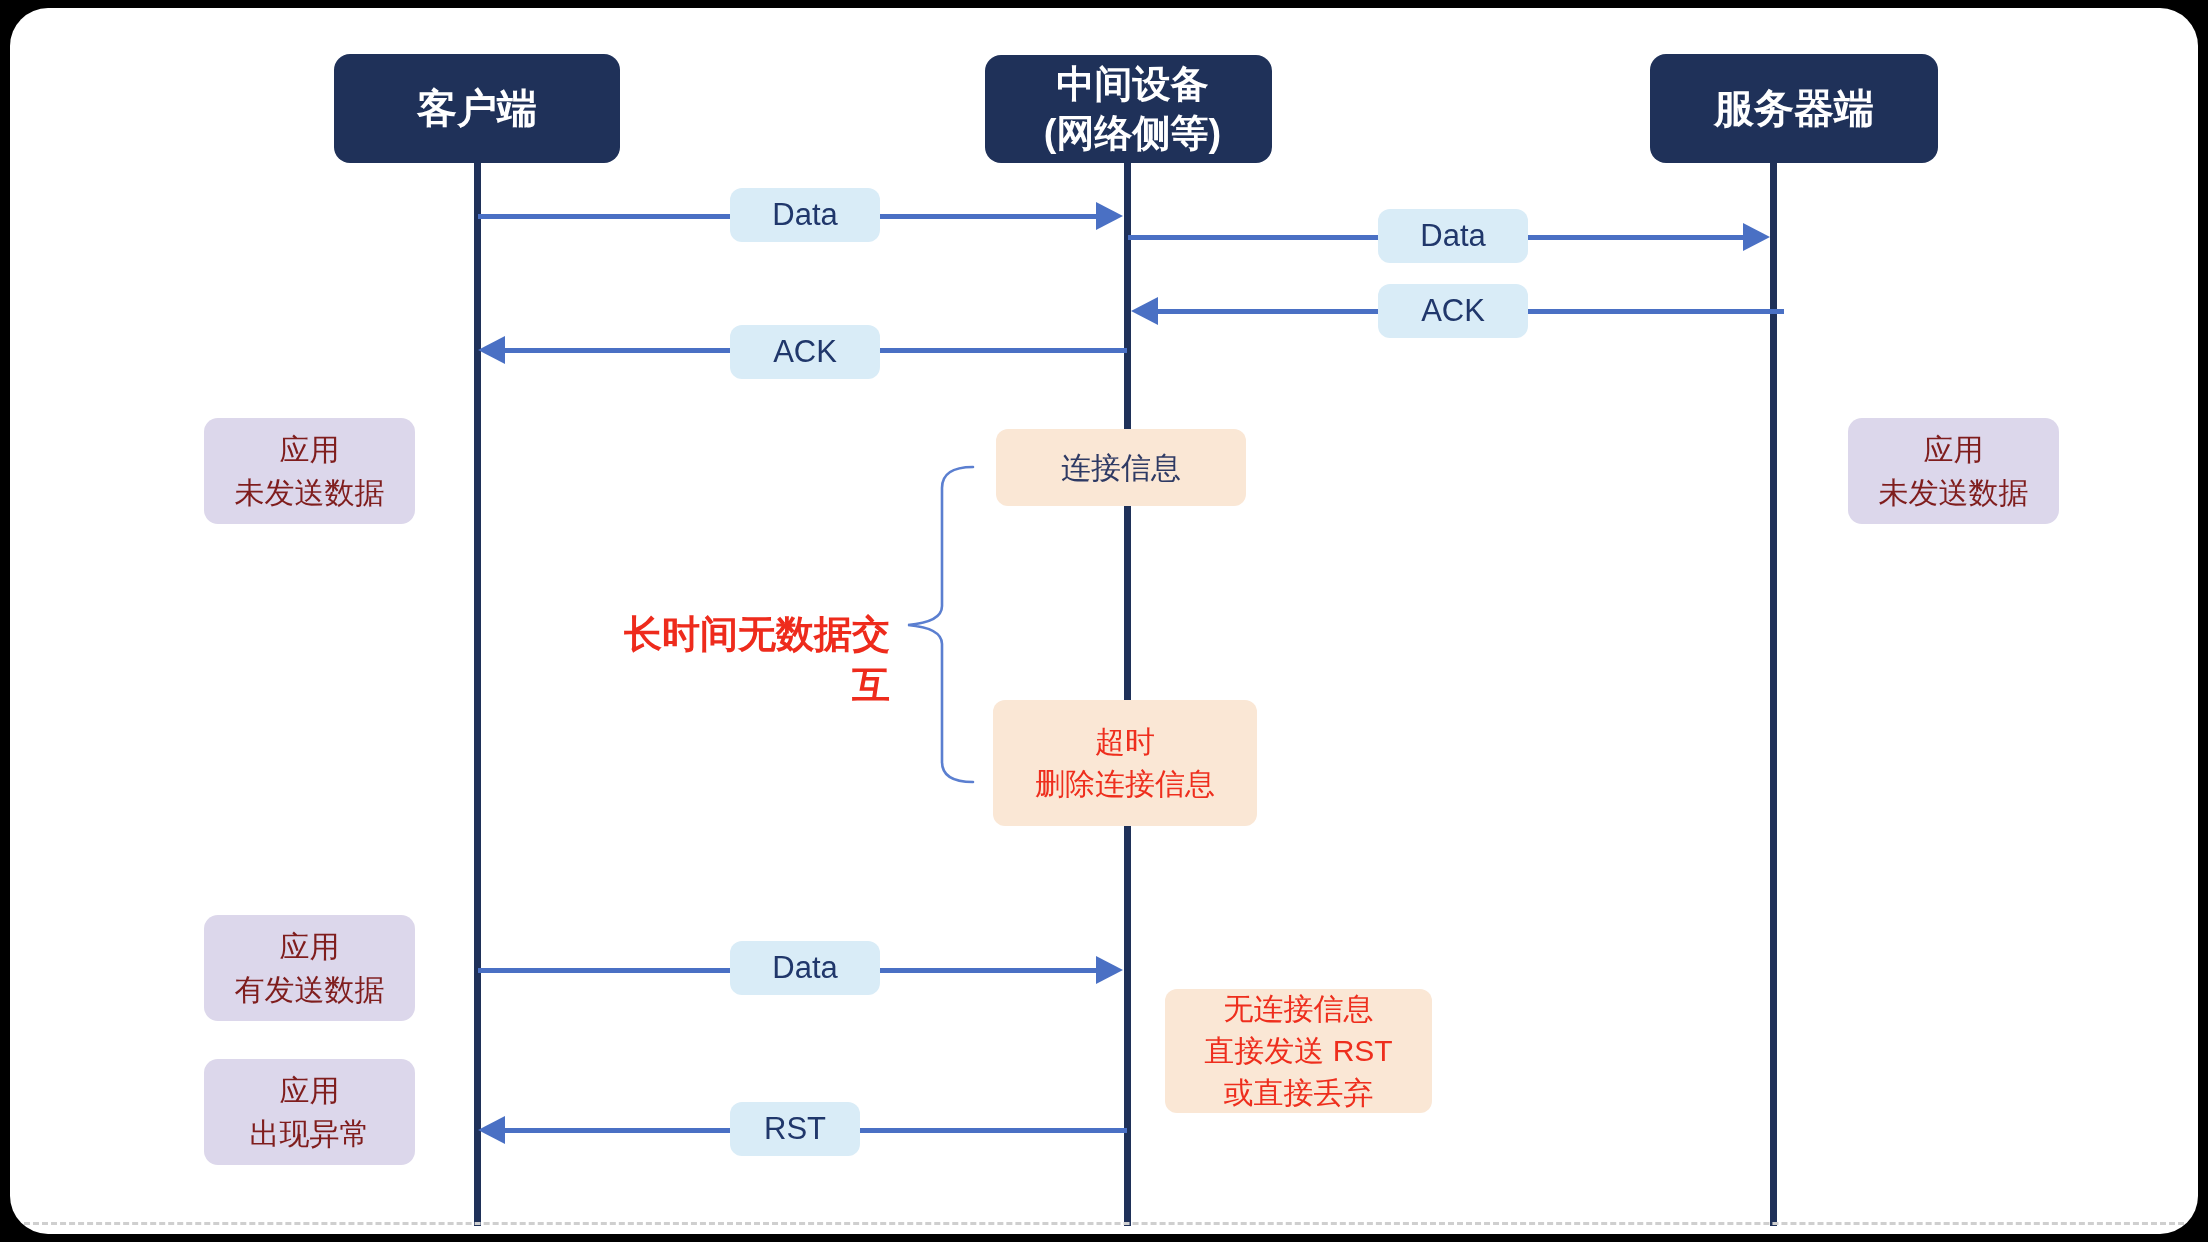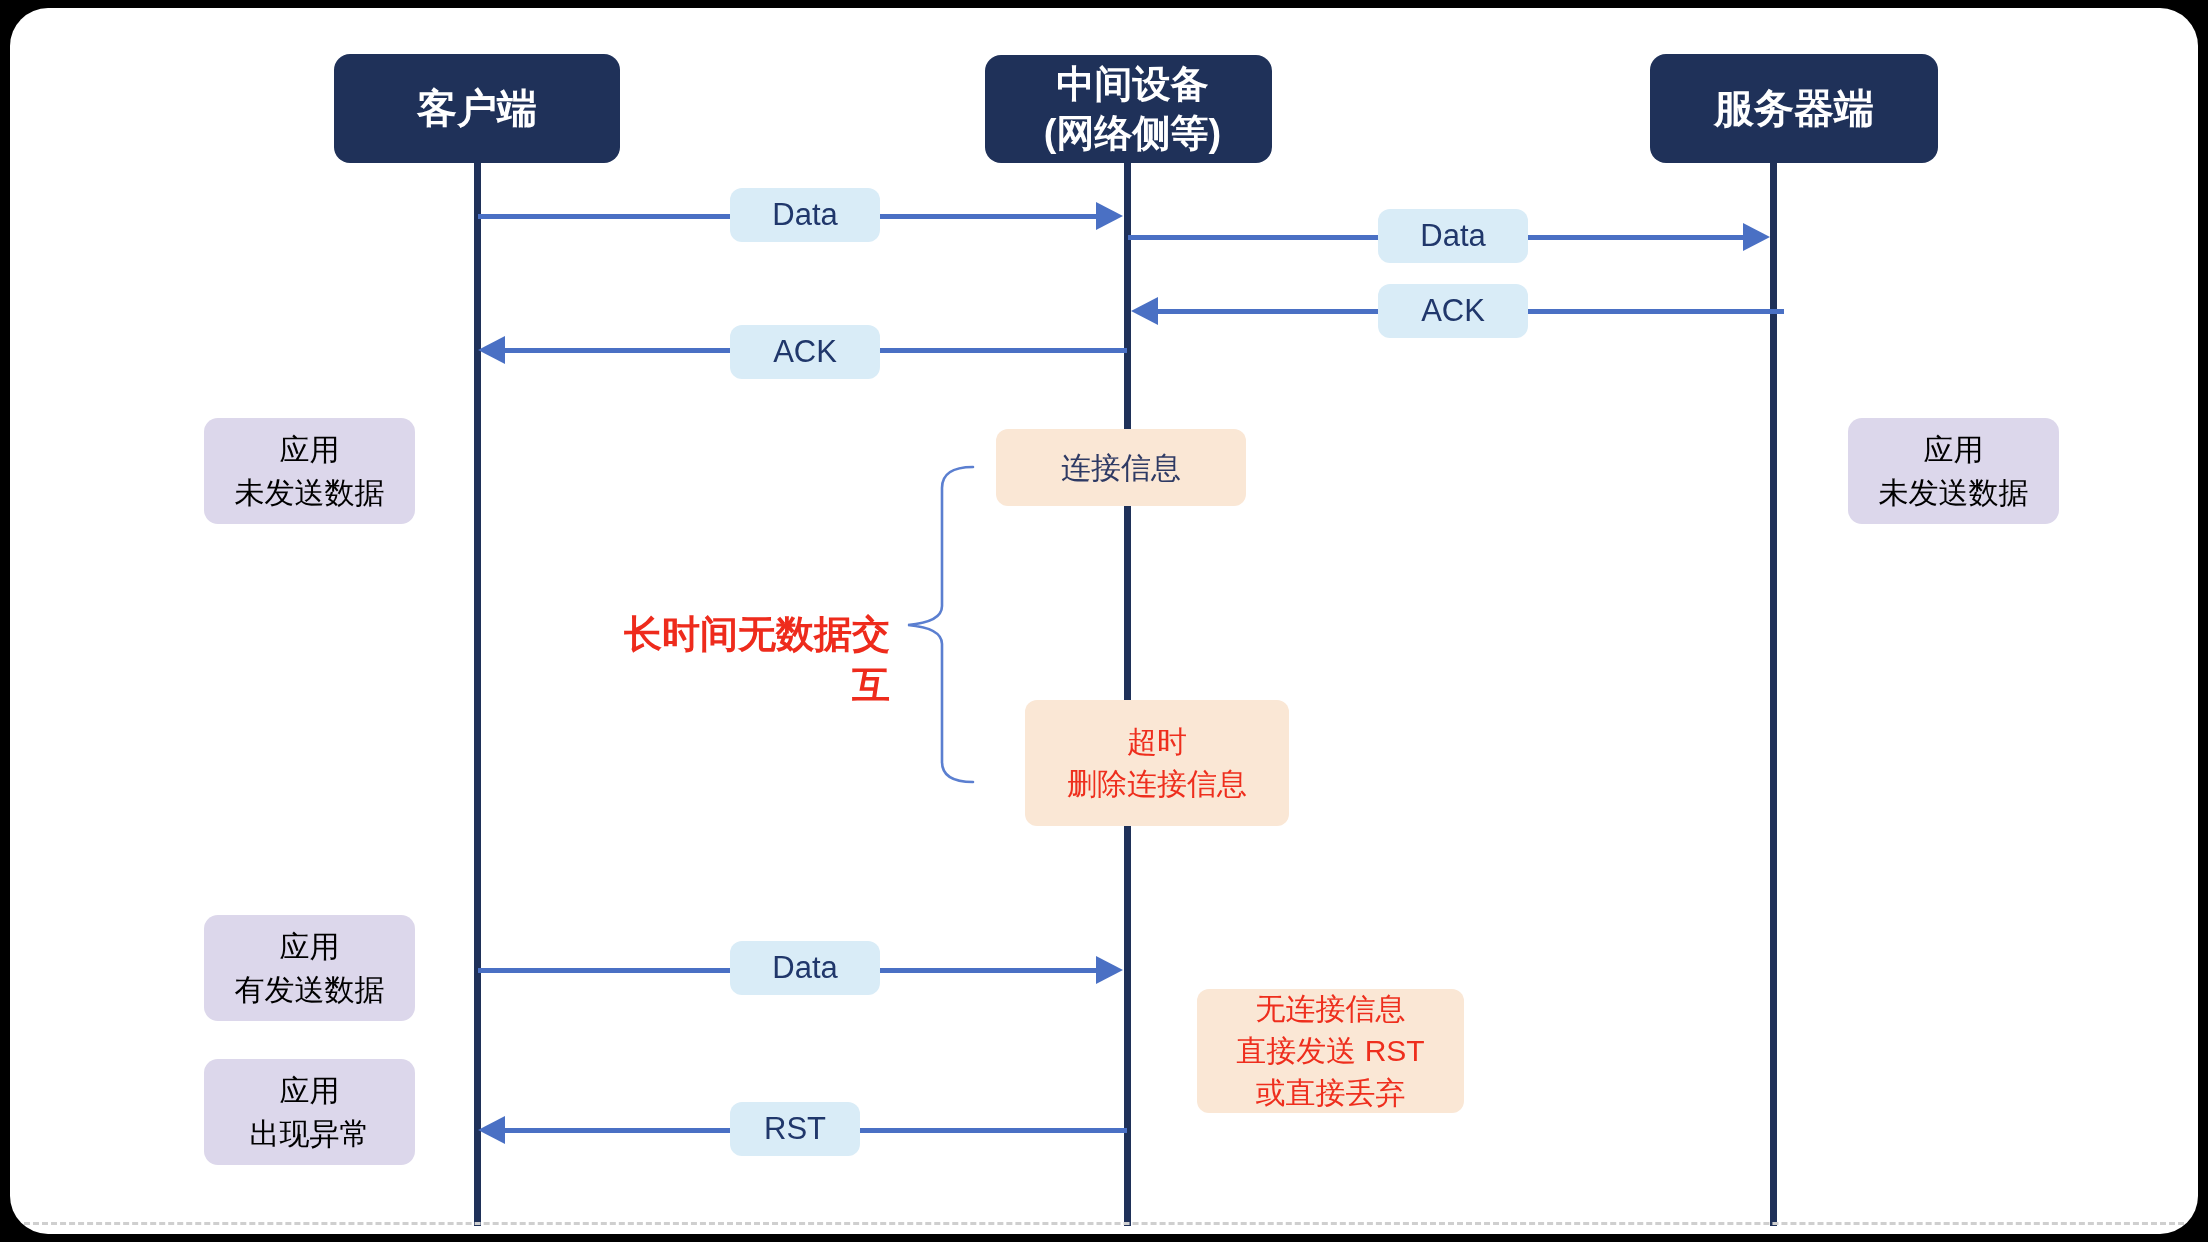--- a/index.html
+++ b/index.html
@@ -19,28 +19,28 @@
   
   .msg-line{height:5px;background:#4a70c4;z-index:2;}
   .head-right{width:0;height:0;border-top:14px solid transparent;border-bottom:14px solid transparent;
               border-left:27px solid #4a70c4;z-index:2;}
   .head-left{width:0;height:0;border-top:14px solid transparent;border-bottom:14px solid transparent;
              border-right:27px solid #4a70c4;z-index:2;}
   .msg-label{background:#d9ecf7;color:#20376b;border-radius:12px;display:flex;align-items:center;justify-content:center;
              font-size:31px;z-index:3;}
 
   
-  .app-note{background:#dcd7eb;color:#000000;border-radius:14px;display:flex;align-items:center;justify-content:center;
+  .app-note{background:#dcd7eb;color:#7f1d1d;border-radius:14px;display:flex;align-items:center;justify-content:center;
             text-align:center;font-size:30px;line-height:1.45;white-space:pre-line;z-index:3;}
 
   
   .state-note{background:#fae7d5;border-radius:12px;display:flex;align-items:center;justify-content:center;
               text-align:center;font-size:30px;line-height:1.4;white-space:pre-line;z-index:3;}
   .state-note.navy{color:#2e3a64;}
-  .state-note.red{color:#ee2e1d;margin-left:32px;}
+  .state-note.red{color:#ee2e1d;}
 
   
   .annotation{color:#ee2b1c;font-size:38px;font-weight:600;text-align:right;z-index:3;}
 
   
   .dashed-line{border-top:3px dashed #cfcfcf;z-index:5;}
 
   .brace-svg{z-index:2;}
 </style>
 </head>

